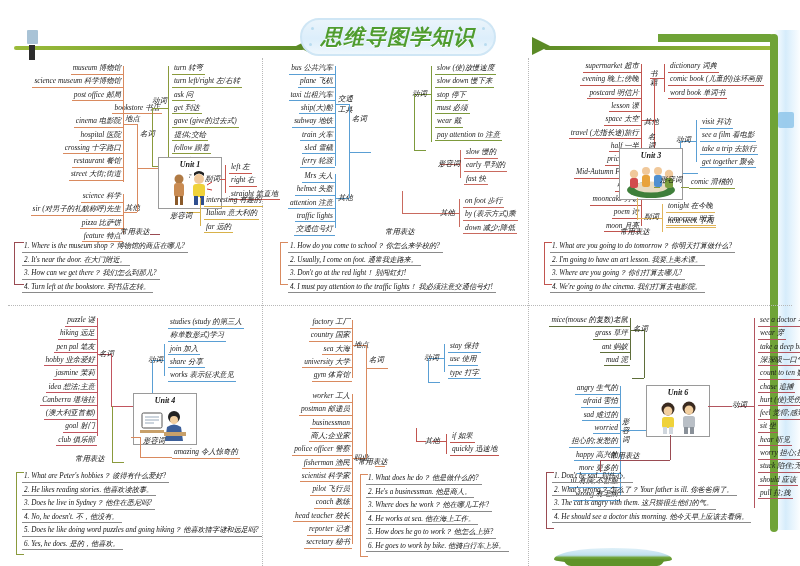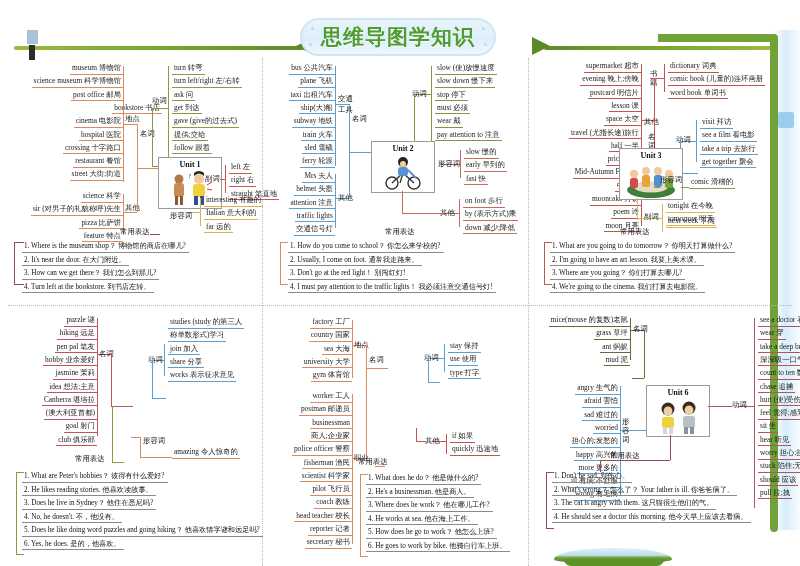--- a/index.html
+++ b/index.html
@@ -2,21 +2,21 @@
 <html><head>
 <meta charset="utf-8">
 <style>
   html,body{margin:0;padding:0;}
   body{
     width:800px;height:566px;overflow:hidden;
     background:#ffffff;
     font-family:"Liberation Serif","DejaVu Serif",serif;
     position:relative;
   }
-  #page{position:relative;width:800px;height:566px;overflow:hidden;background:#fff;}
+  #page{position:relative;width:800px;height:566px;overflow:hidden;background:#fff;font-style:italic;}
 
   
   .hdr-line{position:absolute;left:14px;top:46px;width:290px;height:4px;
     background:linear-gradient(90deg,#9bbb3a 0%,#6e9c2e 70%,#5e8c26 100%);border-radius:2px;}
   .hdr-line-r{position:absolute;right:28px;top:46px;width:228px;height:4px;
     background:linear-gradient(270deg,#9bbb3a 0%,#6e9c2e 70%,#5e8c26 100%);border-radius:2px;}
   .hdr-tri-l{position:absolute;left:296px;top:37px;width:0;height:0;
     border-top:9px solid transparent;border-bottom:9px solid transparent;border-right:18px solid #5b8a26;}
   .hdr-tri-r{position:absolute;right:250px;top:37px;width:0;height:0;
     border-top:9px solid transparent;border-bottom:9px solid transparent;border-left:18px solid #5b8a26;}
@@ -203,32 +203,20 @@
     <div class="leaf leaf-ul" style="left: 435px; top: 77.3px; border-bottom-color: rgb(125, 154, 60);">slow down 慢下来</div>
     <div class="leaf leaf-ul" style="left: 435px; top: 90.6px; border-bottom-color: rgb(125, 154, 60);">stop 停下</div>
     <div class="leaf leaf-ul" style="left: 435px; top: 103.9px; border-bottom-color: rgb(125, 154, 60);">must 必须</div>
     <div class="leaf leaf-ul" style="left: 435px; top: 117.2px; border-bottom-color: rgb(125, 154, 60);">wear 戴</div>
     <div class="leaf leaf-ul" style="left: 435px; top: 130.5px; border-bottom-color: rgb(125, 154, 60);">pay attention to 注意</div>
     <div class="ln v" style="left:431px;top:66px;height:76px;background:#7d9a3c;width:1.2px;"></div>
     <div class="ln h" style="left:414px;top:94px;width:17px;background:#7d9a3c;height:1.2px;"></div>
     <div class="branch-label" style="left: 412px; top: 90px; color: rgb(17, 17, 17);">动词</div>
     <div class="ln v" style="left:414px;top:94px;height:56px;background:#7d9a3c;width:1.2px;"></div>
     <div class="ln h" style="left:414px;top:150px;width:12px;background:#7d9a3c;height:1.2px;"></div>
-    <div class="center-box" style="left: 371px; top: 141px;">
-      <div class="cb-title">Unit 2</div>
-      <div class="cb-art"><svg width="62" height="38" viewBox="0 0 62 38">
-<circle cx="20" cy="30" r="6" fill="none" stroke="#333" stroke-width="1.4"></circle>
-<circle cx="42" cy="30" r="6" fill="none" stroke="#333" stroke-width="1.4"></circle>
-<path d="M20 30 L31 20 L42 30 M31 20 L28 30" stroke="#333" stroke-width="1.3" fill="none"></path>
-<circle cx="31" cy="9" r="5" fill="#222"></circle>
-          <ellipse cx="31" cy="11" rx="3" ry="3" fill="#f2cfa0"></ellipse>
-<rect x="26" y="14" width="10" height="9" rx="3" fill="#5b8fd6"></rect>
-<path d="M36 17 L44 25" stroke="#5b8fd6" stroke-width="2"></path>
-</svg></div>
-    </div>
     <div class="leaf leaf-ul" style="left: 464px; top: 148px; border-bottom-color: rgb(201, 106, 95);">slow 慢的</div>
     <div class="leaf leaf-ul" style="left: 464px; top: 161.3px; border-bottom-color: rgb(201, 106, 95);">early 早到的</div>
     <div class="leaf leaf-ul" style="left: 464px; top: 174.6px; border-bottom-color: rgb(201, 106, 95);">fast 快</div>
     <div class="ln v" style="left:460px;top:150px;height:28px;background:#c96a5f;width:1.2px;"></div>
     <div class="ln h" style="left:440px;top:164px;width:20px;background:#c96a5f;height:1.2px;"></div>
     <div class="branch-label" style="left: 438px; top: 160px; color: rgb(17, 17, 17);">形容词</div>
     <div class="leaf leaf-ul" style="left: 463px; top: 197px; border-bottom-color: rgb(201, 106, 95);">on foot 步行</div>
     <div class="leaf leaf-ul" style="left: 463px; top: 210.3px; border-bottom-color: rgb(201, 106, 95);">by (表示方式)乘</div>
     <div class="leaf leaf-ul" style="left: 463px; top: 223.6px; border-bottom-color: rgb(201, 106, 95);">down 减少;降低</div>
     <div class="ln v" style="left:459px;top:199px;height:28px;background:#c96a5f;width:1.2px;"></div>
@@ -333,20 +321,32 @@
     <div class="leaf leaf-ul" style="left: 168px; top: 318px; border-bottom-color: rgb(90, 159, 212);">studies (study 的第三人</div>
     <div class="leaf leaf-ul" style="left: 168px; top: 331.3px; border-bottom-color: rgb(90, 159, 212);">称单数形式)学习</div>
     <div class="leaf leaf-ul" style="left: 168px; top: 344.6px; border-bottom-color: rgb(90, 159, 212);">join 加入</div>
     <div class="leaf leaf-ul" style="left: 168px; top: 357.9px; border-bottom-color: rgb(90, 159, 212);">share 分享</div>
     <div class="leaf leaf-ul" style="left: 168px; top: 371.2px; border-bottom-color: rgb(90, 159, 212);">works 表示征求意见</div>
     <div class="ln v" style="left:164px;top:344px;height:32px;background:#5a9fd4;width:1.2px;"></div>
     <div class="ln h" style="left:152px;top:360px;width:12px;background:#5a9fd4;height:1.2px;"></div>
     <div class="branch-label" style="left: 148px; top: 356px; color: rgb(17, 17, 17);">动词</div>
     <div class="ln v" style="left:152px;top:360px;height:38px;background:#5a9fd4;width:1.2px;"></div>
     <div class="ln h" style="left:152px;top:398px;width:14px;background:#5a9fd4;height:1.2px;"></div>
+    <div class="center-box" style="left: 133px; top: 393px;">
+      <div class="cb-title">Unit 4</div>
+      <div class="cb-art"><svg width="62" height="38" viewBox="0 0 62 38">
+<rect x="8" y="8" width="20" height="15" rx="1.5" fill="#fff" stroke="#555"></rect>
+<path d="M11 12 h14 M11 15 h14 M11 18 h9" stroke="#9ab" stroke-width="1"></path>
+<rect x="6" y="25" width="24" height="3" fill="#c8a06a"></rect>
+<circle cx="40" cy="12" r="6" fill="#222"></circle>
+          <ellipse cx="40" cy="15" rx="4" ry="4" fill="#f2cfa0"></ellipse>
+<path d="M33 22 q7 -5 14 0 l2 14 l-18 0z" fill="#3c5f9a"></path>
+<rect x="30" y="27" width="22" height="4" fill="#c8a06a"></rect>
+</svg></div>
+    </div>
     <div class="leaf leaf-ul" style="left: 172px; top: 448px; border-bottom-color: rgb(217, 138, 95);">amazing 令人惊奇的</div>
     <div class="ln h" style="left:166px;top:457px;width:6px;background:#d98a5f;height:1.2px;"></div>
     <div class="branch-label" style="left: 143px; top: 437px; color: rgb(17, 17, 17);">形容词</div>
     <div class="ln v" style="left:140px;top:443px;height:14px;background:#d98a5f;width:1.2px;"></div>
     <div class="ln h" style="left:140px;top:457px;width:26px;background:#d98a5f;height:1.2px;"></div>
     <div class="ln v" style="left:140px;top:437px;height:8px;background:#d98a5f;width:1.2px;"></div>
     <div class="ln h" style="left:131px;top:437px;width:10px;background:#d98a5f;height:1.2px;"></div>
     <div class="branch-label" style="left: 75px; top: 455px; color: rgb(17, 17, 17);">常用表达</div>
     <div class="sent" style="left: 22px; top: 472px; border-bottom-color: rgb(138, 138, 138);">1. What are Peter's hobbies？ 彼得有什么爱好?</div>
     <div class="sent" style="left: 22px; top: 485.5px; border-bottom-color: rgb(138, 138, 138);">2. He likes reading stories. 他喜欢读故事。</div>

